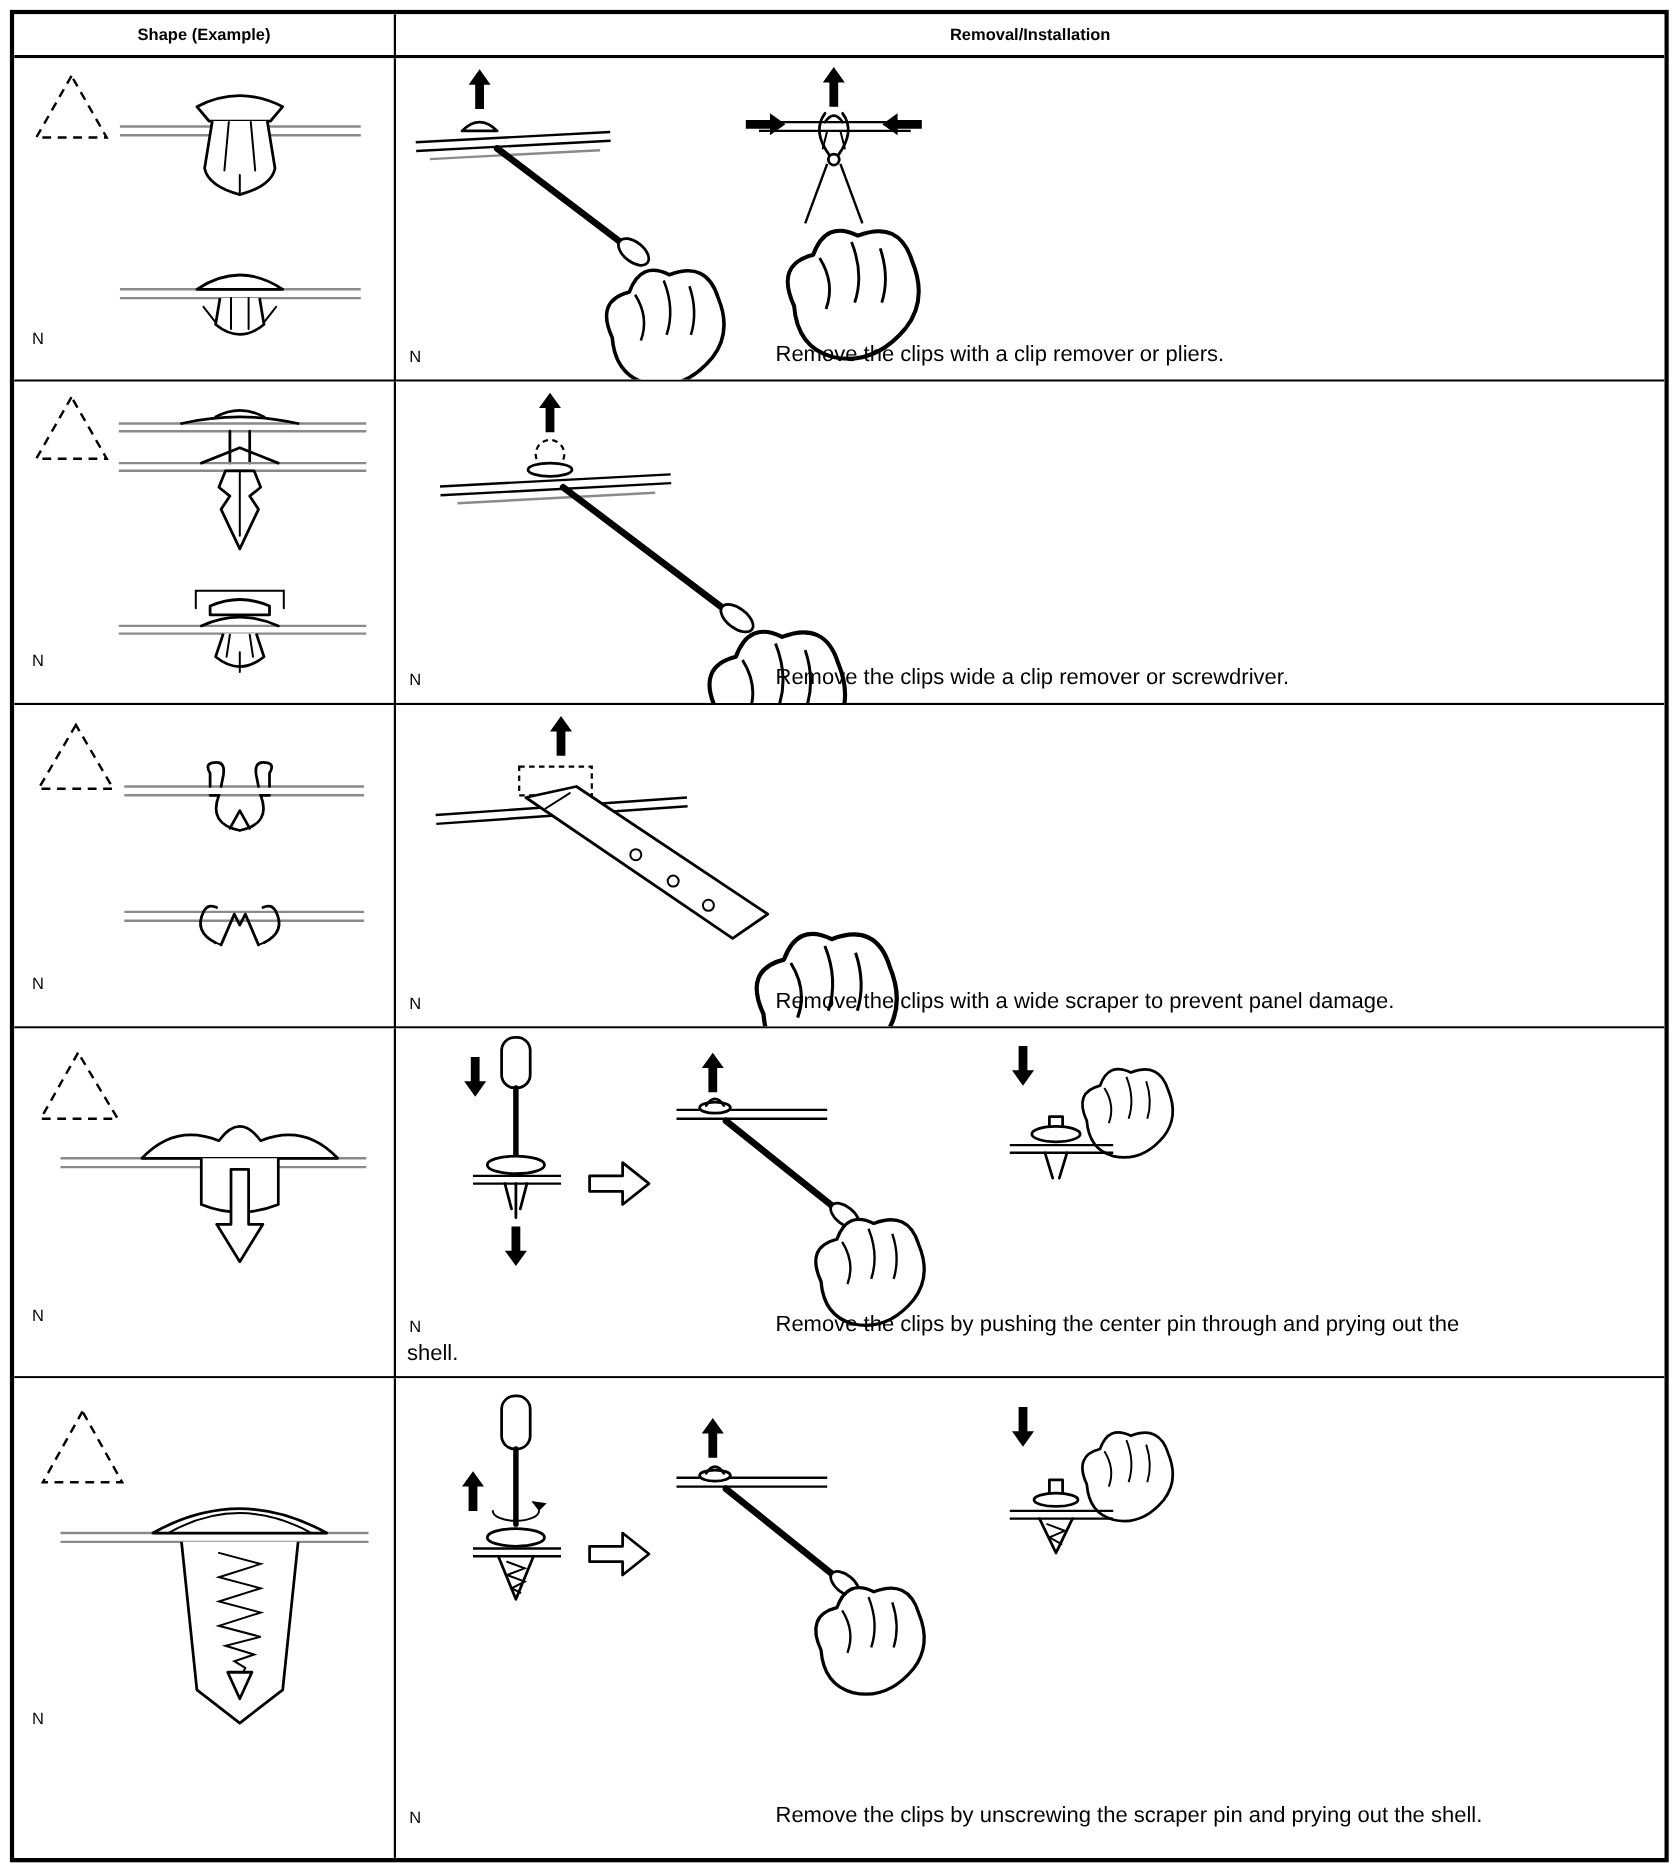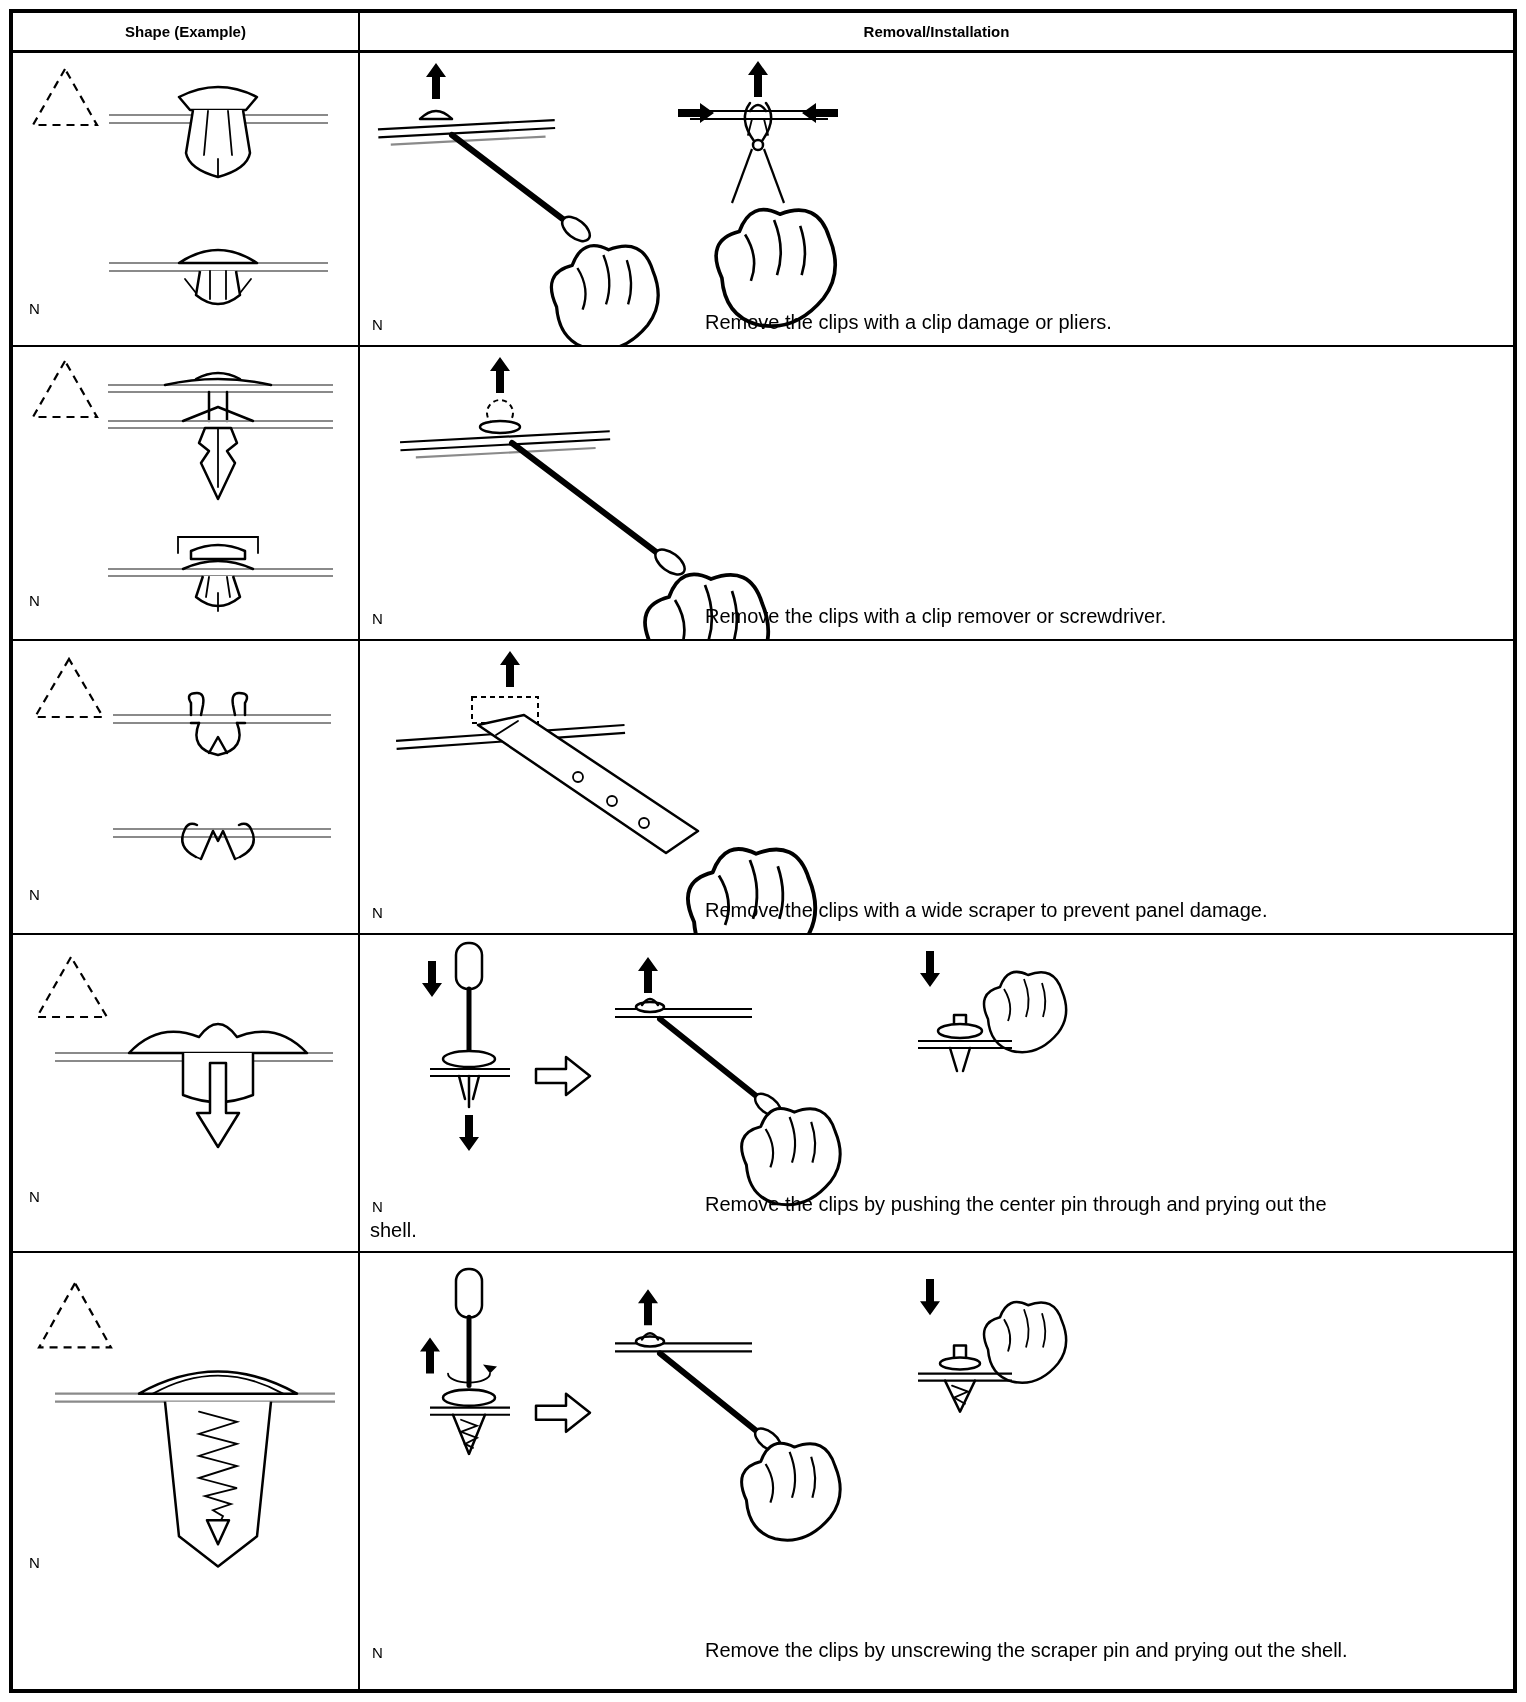--- a/index.html
+++ b/index.html
@@ -115,21 +115,21 @@
           <path class="ln" d="M390 50 Q378 66 394 88"></path>
           <path class="ln" d="M406 50 Q418 66 402 88"></path>
           <circle class="fw" cx="398" cy="92" r="5"></circle>
           <line class="ln2" x1="392" y1="96" x2="372" y2="150"></line>
           <line class="ln2" x1="404" y1="96" x2="424" y2="150"></line>
           <use href="#hand" transform="translate(330 138) scale(1.45)"></use>
         </g>
       </svg>
       <div class="caption cap-b10">
         <span class="nmark">N</span>
-        <span class="instr">Remove the clips with a clip damage or pliers.</span>
+        <span class="instr">Remove the clips with a clip remover or pliers.</span>
       </div>
     </div>
 
     <div class="cell lcol">
       <svg class="art" viewBox="0 0 345 292" preserveAspectRatio="none">
         <g>
           <polygon class="dash" points="52,14 20,70 84,70"></polygon>
         </g>
         <g>
           <line class="gray" x1="95" y1="38" x2="320" y2="38"></line>
@@ -166,21 +166,21 @@
             <line class="ln2" x1="40" y1="98" x2="250" y2="98"></line>
             <line class="gray" x1="55" y1="106" x2="235" y2="106"></line>
           </g>
           <line class="rod" x1="152" y1="96" x2="300" y2="208"></line>
           <ellipse class="fw" cx="310" cy="215" rx="17" ry="9" transform="rotate(37 310 215)"></ellipse>
           <use href="#hand" transform="translate(258 208) scale(1.5)"></use>
         </g>
       </svg>
       <div class="caption cap-b10">
         <span class="nmark">N</span>
-        <span class="instr">Remove the clips with a clip remover or screwdriver.</span>
+        <span class="instr">Remove the clips wide a clip remover or screwdriver.</span>
       </div>
     </div>
 
     <div class="cell lcol">
       <svg class="art" viewBox="0 0 345 292" preserveAspectRatio="none">
         <g>
           <polygon class="dash" points="56,18 22,76 90,76"></polygon>
         </g>
         <g>
           <line class="gray" x1="100" y1="74" x2="318" y2="74"></line>

